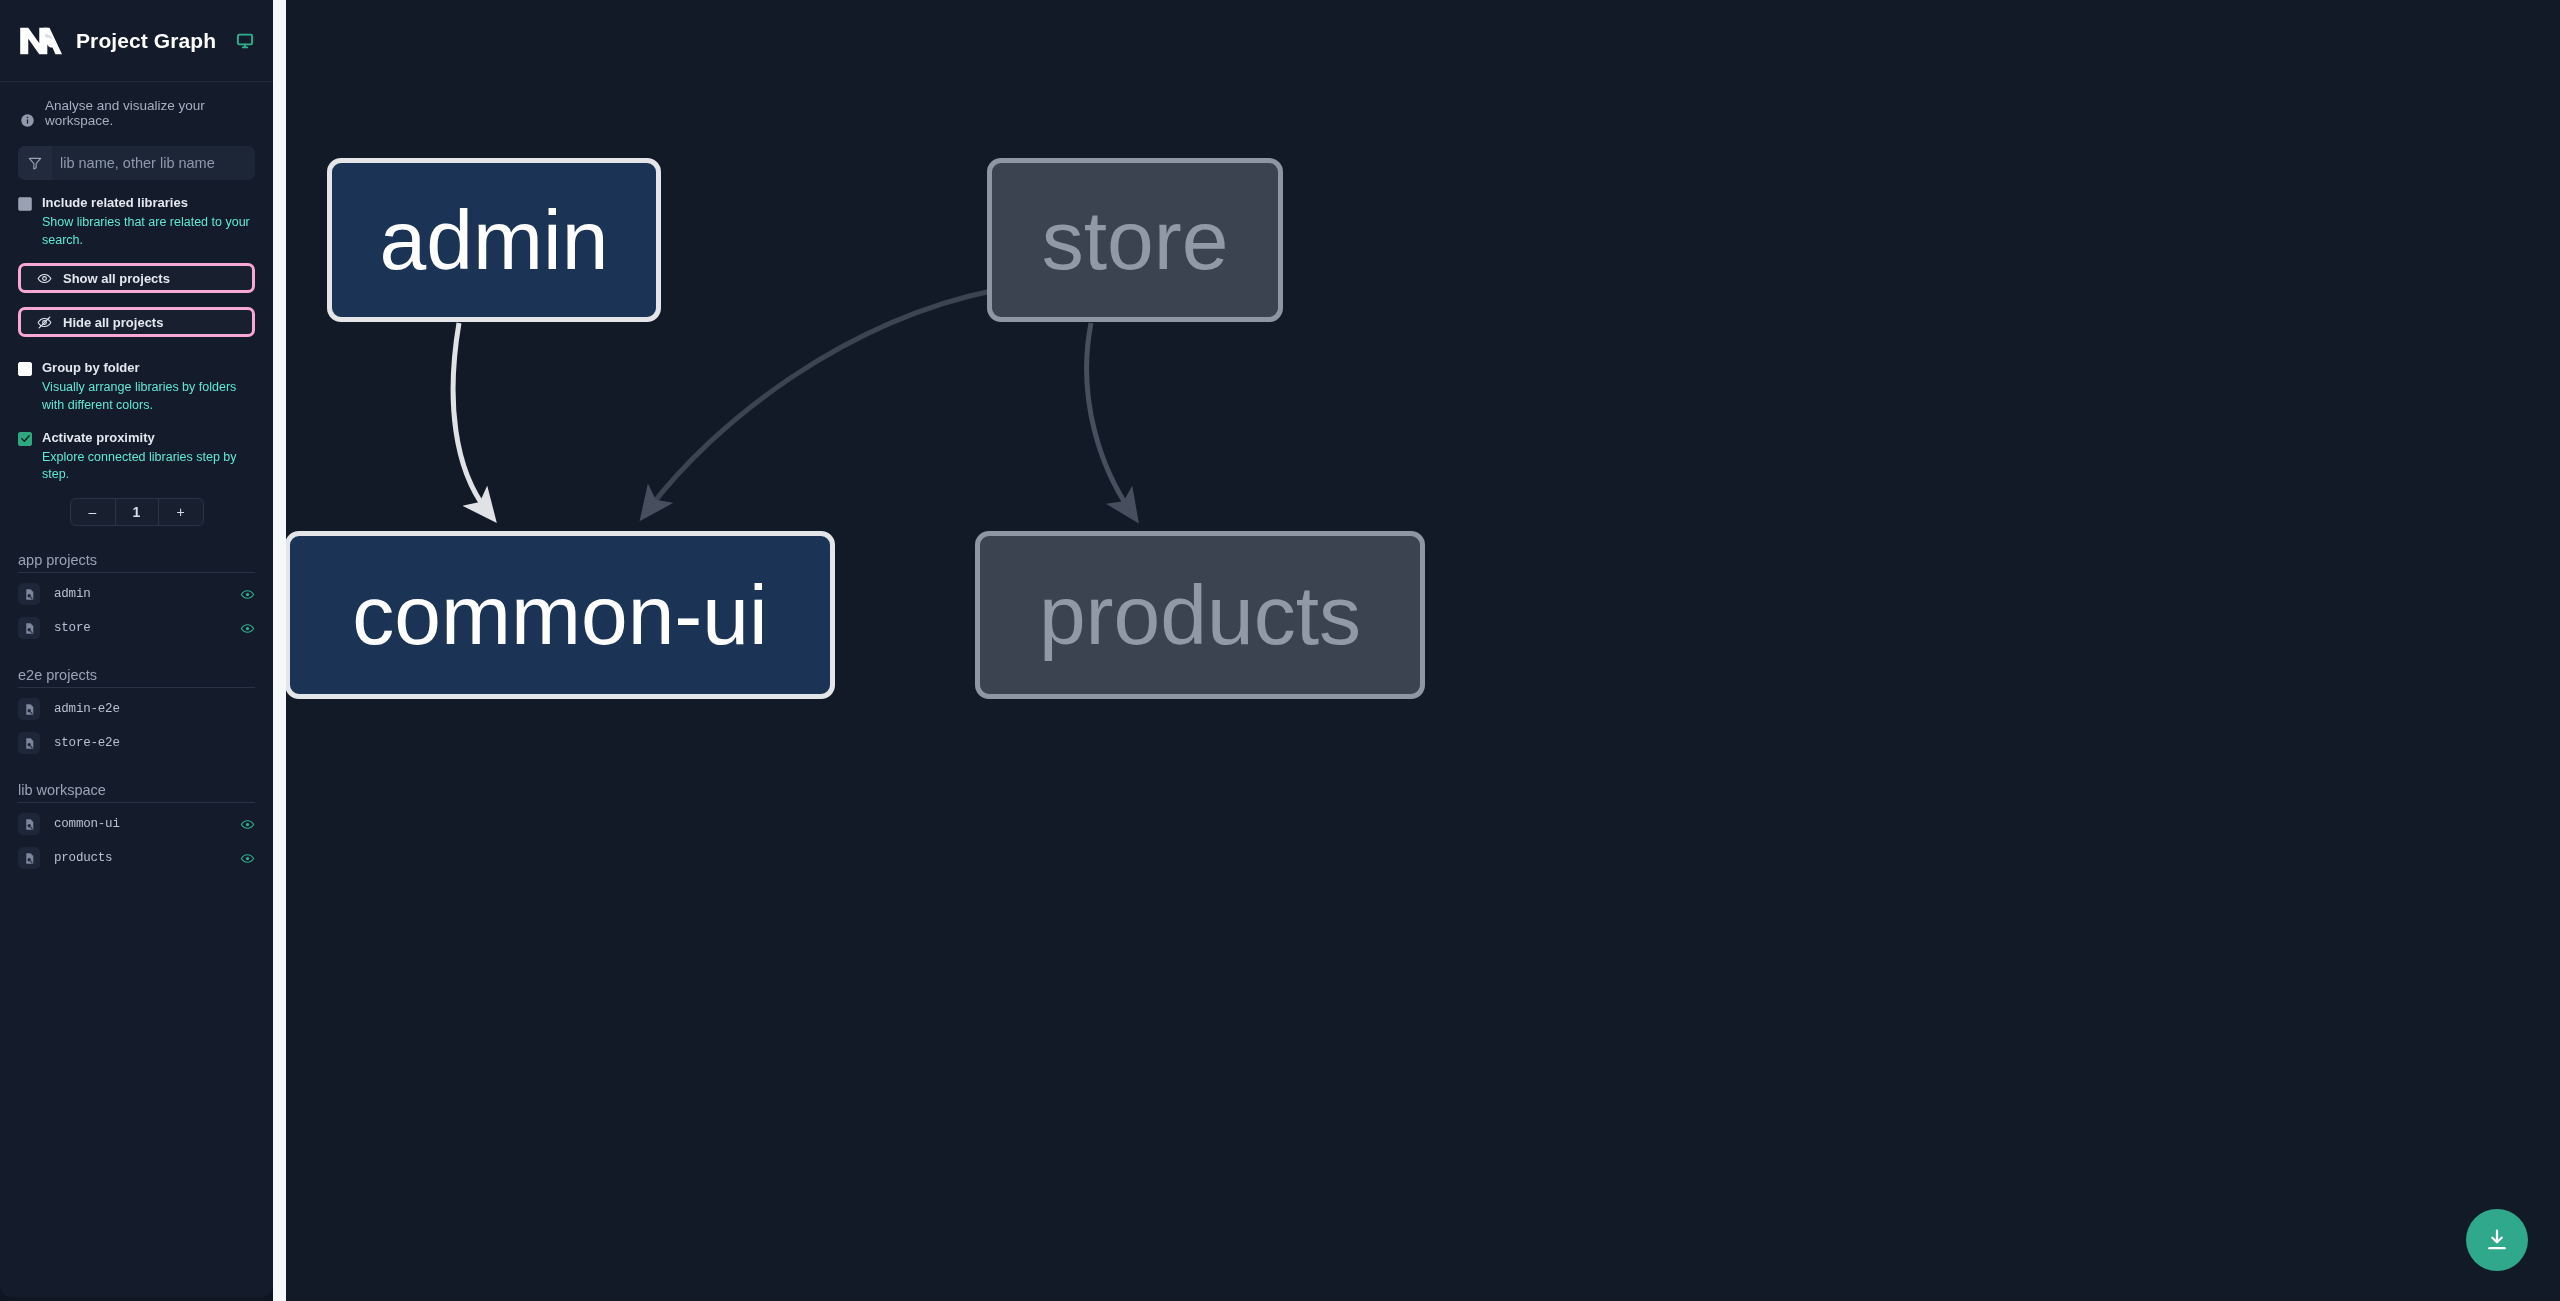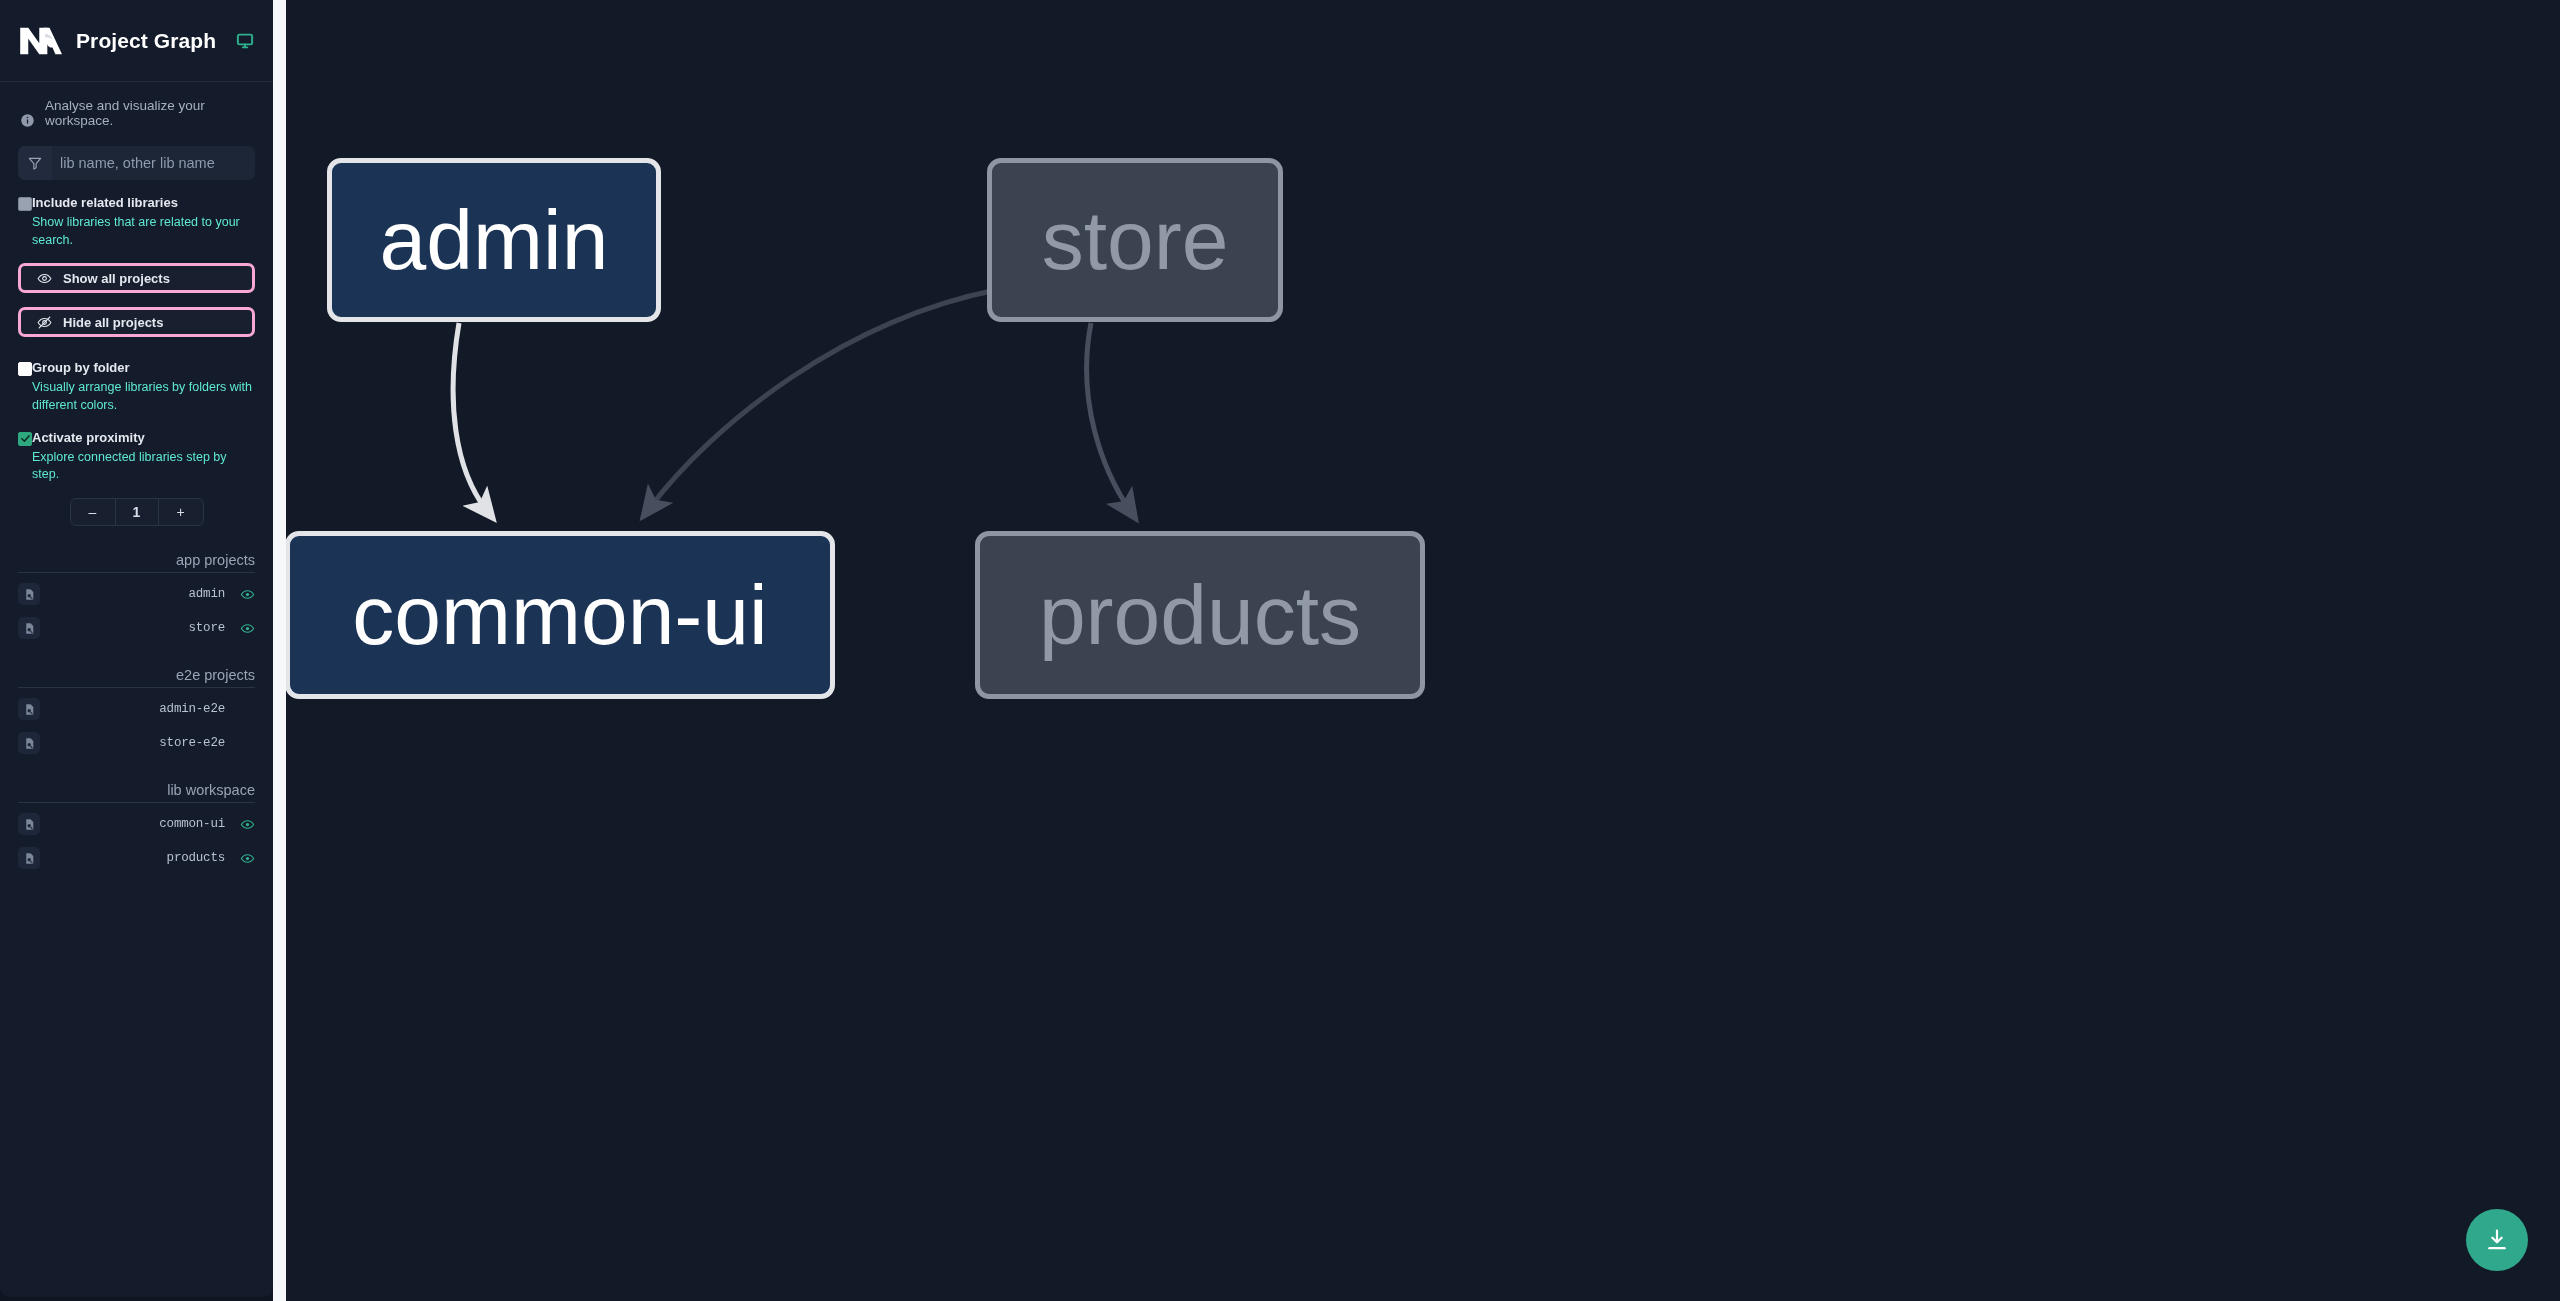--- a/index.html
+++ b/index.html
@@ -67,21 +67,21 @@
   .sb-search input {
     flex: 1; border: 0; outline: 0; background: transparent;
     color: #cdd4e0; font-size: 14.5px;
     font-family: Liberation Sans, sans-serif;
     padding: 0 8px;
   }
   .sb-search input::placeholder { color: #8f9aae; }
 
   
   .opt-row {
-    display: flex; padding: 14px 18px 0 18px;
+    display: flex; gap: 10px; padding: 14px 18px 0 18px;
   }
   .cb {
     flex: 0 0 14px; width: 14px; height: 14px; margin-top: 3px;
     border-radius: 2px; border: 1px solid #7c8596; background: #9aa2b1;
   }
   .cb.empty-white { background: #ffffff; border-color: #ffffff; }
   .cb.checked {
     background: #2ea87f; border-color: #2ea87f;
     display: flex; align-items: center; justify-content: center;
   }
@@ -108,21 +108,21 @@
   }
   .stepper > div {
     display: flex; align-items: center; justify-content: center;
     color: #d8dee8; font-size: 14px; cursor: pointer;
   }
   .step-btn { width: 44px; }
   .step-val { width: 44px; border-left: 1px solid #2b3446; border-right: 1px solid #2b3446;
               font-size: 13.5px; font-weight: bold; }
 
   
-  .groups { padding: 26px 18px 0 18px; overflow: hidden; text-align: right; }
+  .groups { padding: 26px 18px 0 18px; overflow: hidden; }
   .grp { margin-bottom: 22px; }
   .grp-title {
     color: #9aa4b6; font-size: 14.5px; padding-bottom: 4px;
     border-bottom: 1px solid #2a3346; margin-bottom: 4px;
   }
   .proj-row {
     display: flex; align-items: center; gap: 14px;
     height: 34px; cursor: pointer;
   }
   .proj-icon {

